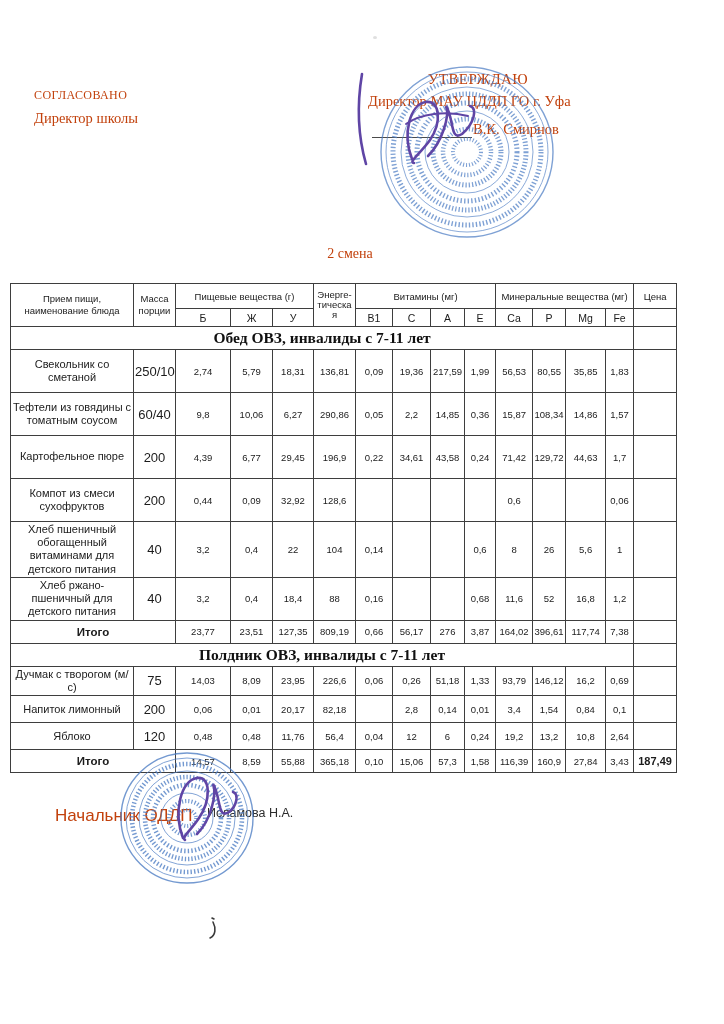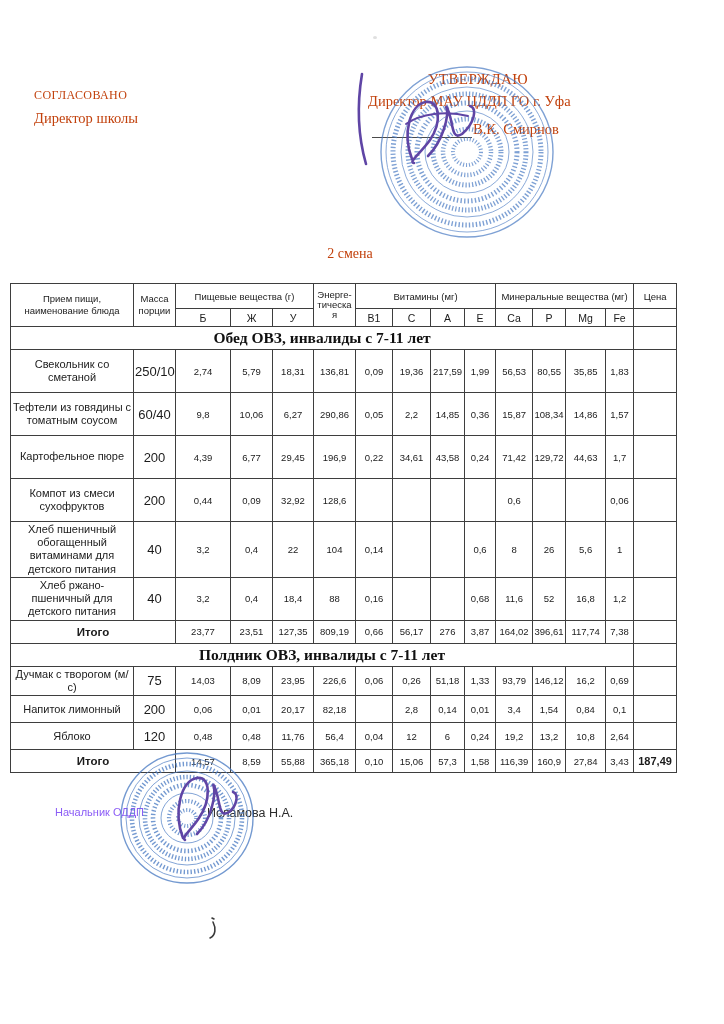--- a/index.html
+++ b/index.html
@@ -31,21 +31,21 @@
   .dish{text-align:left;font-size:11px;line-height:1.2;padding:2px 2px 2px 3px;}
   .mass{font-size:13px;}
   .val{font-size:9.5px;}
   .sect{font-family:"Liberation Serif",serif;font-weight:bold;font-size:15.5px;height:20px;color:#101010;}
   .mrow.s0 td{height:40px;}
   .mrow.s1 td{height:24px;}
   .trow td{height:20px;margin-top:24px;}
   .total{text-align:left;font-weight:bold;font-size:11.5px;padding-left:3px;}
   .pricetotal{font-weight:bold;font-size:11px;}
   
-  .foot-pos{left:55px;top:806px;font-size:11px;color:#8b5cf6;text-align:center;}
+  .foot-pos{left:55px;top:806px;font-size:17px;color:#c2410c;text-align:center;}
   .foot-name{left:207px;top:806px;font-size:12.5px;color:#2c2c2c;}
   
   .stamp-top{left:378px;top:64px;opacity:.72;}
   .stamp-bottom{left:118px;top:750px;opacity:.78;}
   .sign-top{left:348px;top:62px;}
   .sign-bottom{left:143px;top:760px;}
   .mark-j{left:204px;top:916px;}
   .dot-top{left:373px;top:36px;width:4px;height:3px;background:#c9c9c9;border-radius:50%;opacity:.6;}
 </style>
 </head>

